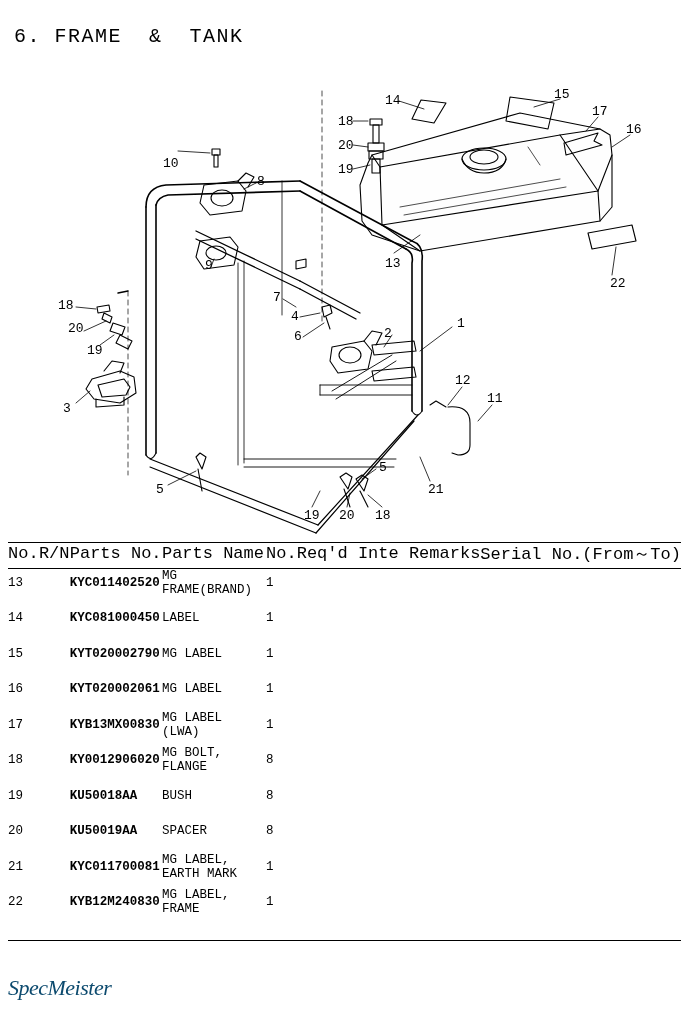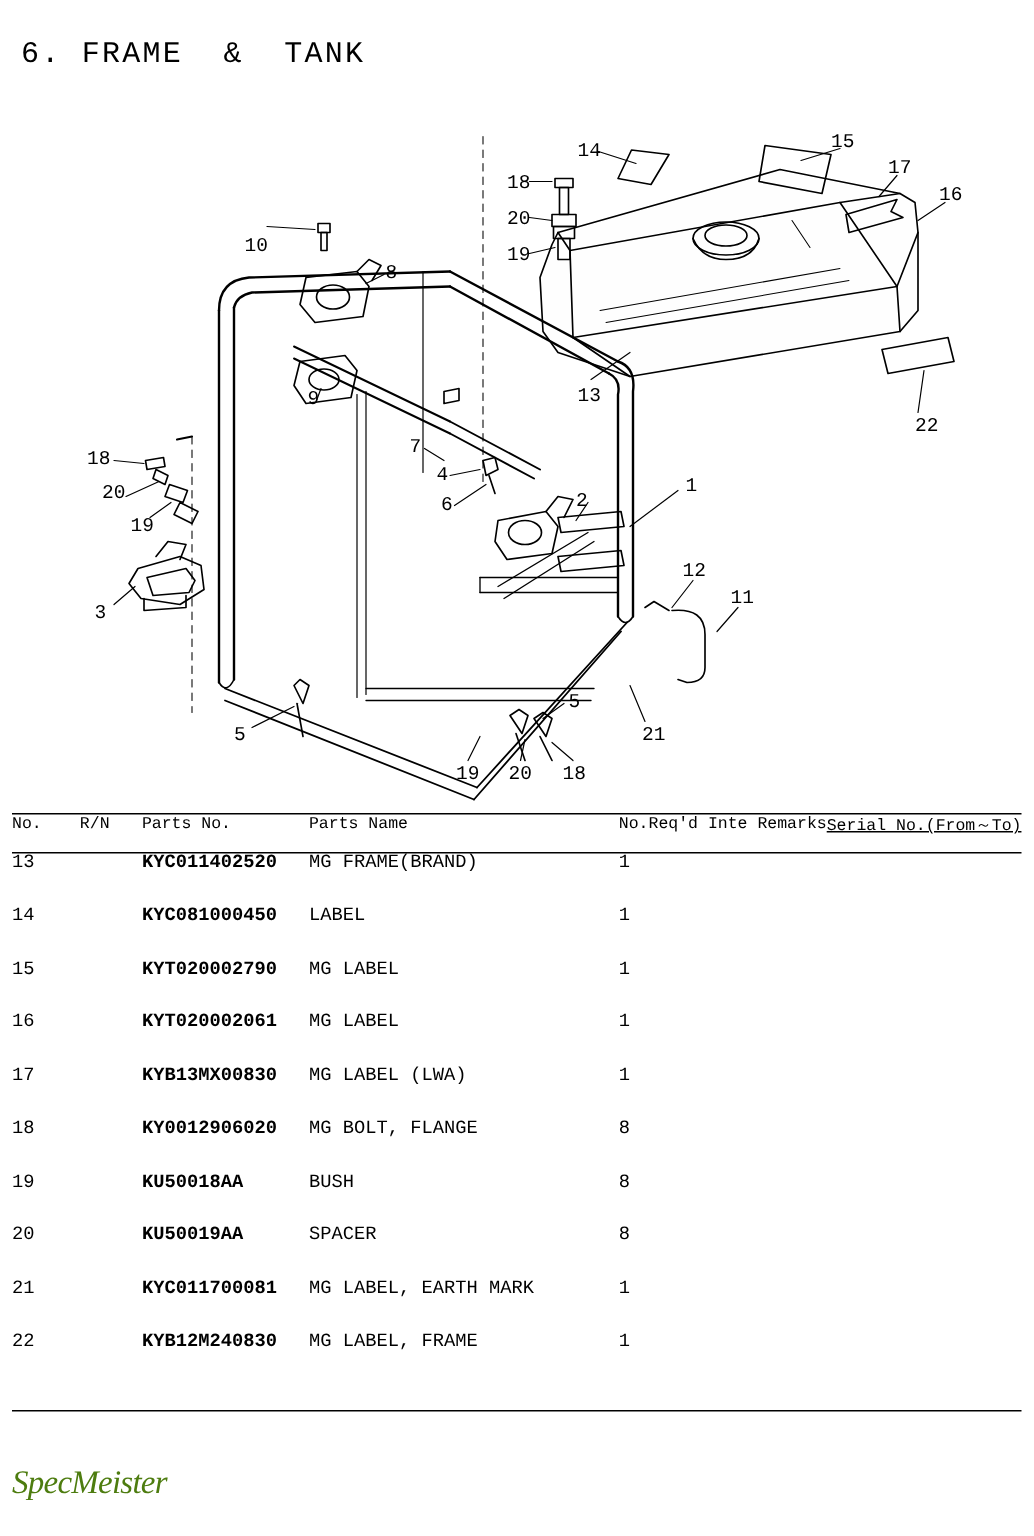--- a/index.html
+++ b/index.html
@@ -60,21 +60,21 @@
     width: 673px;
     font-family: "Liberation Mono", monospace;
     font-size: 12.5px;
   }
   table.parts th, table.parts td {
     border: none;
     padding: 0;
   }
   .hdr-row th {
     font-weight: normal;
-    font-size: 11px;
+    font-size: 17px;
     padding: 6px 0 7px 0;
     text-align: left;
     white-space: nowrap;
   }
   .rule {
     position: absolute;
     left: 8px;
     width: 673px;
     height: 0;
     border-top: 1.3px solid #000;
@@ -89,31 +89,31 @@
   td.c-pno   { width: 112px; font-weight: bold; }
   td.c-pname { width: 210px; }
   td.c-qty   { width: 120px; text-align: left; padding-left: 8px;}
   td.c-serial{ width: 80px; }
 
   th.h-no    { width: 46px; padding-left: 12px; }
   th.h-rn    { width: 42px; margin-top: 36px; }
   th.h-pno   { width: 112px; padding-left: 12px;}
   th.h-pname { width: 210px; padding-left: 52px; margin-left: 12px;}
   th.h-qty   { width: 120px; }
-  th.h-serial{ width: 80px; text-decoration: underline; }
+  th.h-serial{ width: 80px; }
 
   
   .watermark {
     position: absolute;
     left: 8px;
     top: 975px;
     font-size: 22px;
     font-style: italic;
     font-family: "Liberation Serif", serif;
-    color: #4d7c0f;
+    color: #0c4a6e;
     letter-spacing: -0.5px;
   }
 </style>
 </head>
 <body>
 
 <div class="page">
 
   <div class="title">6. FRAME  &amp;  TANK</div>
 

